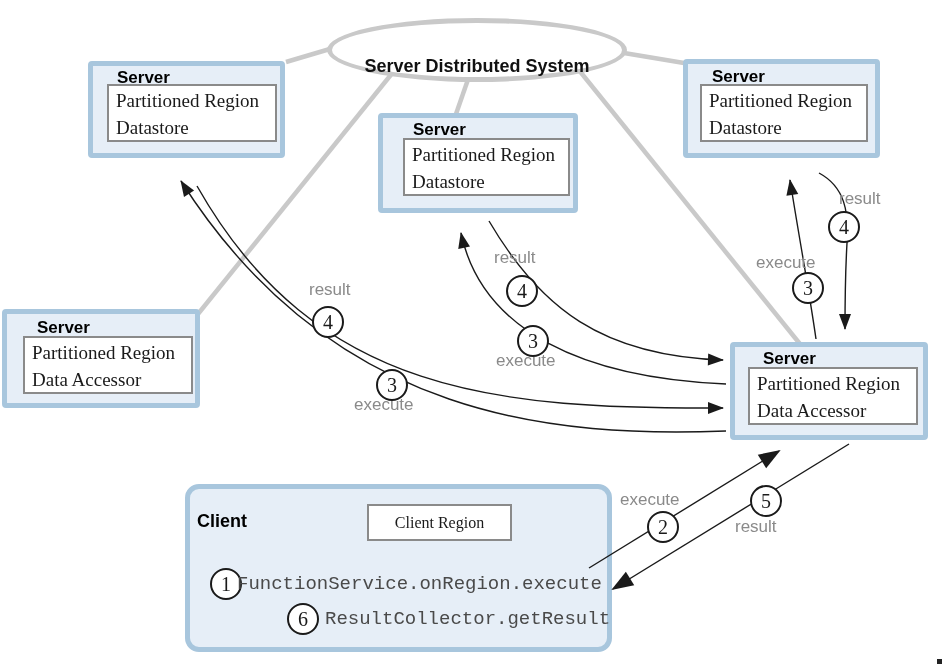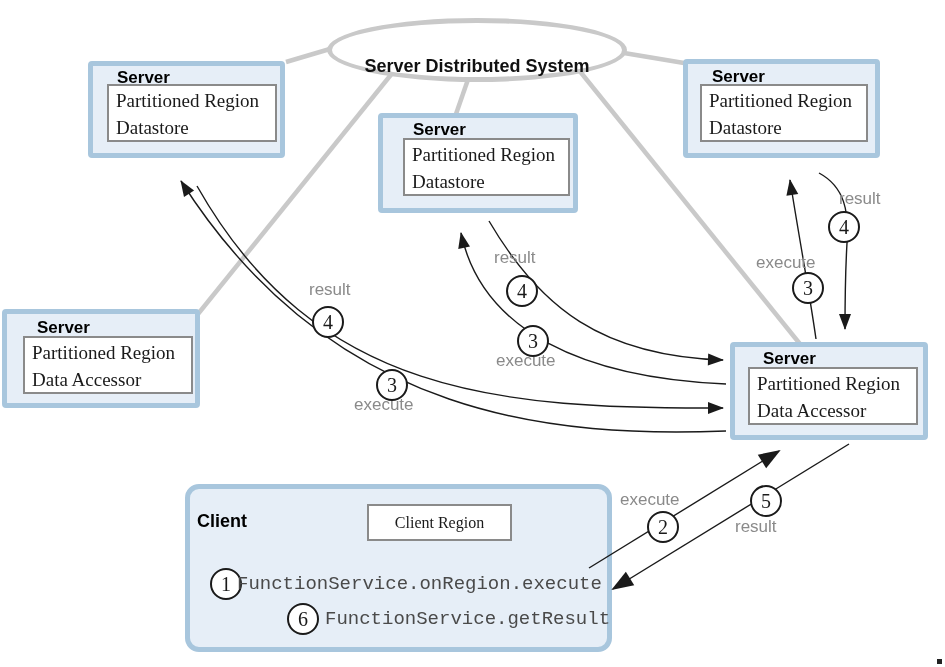--- a/index.html
+++ b/index.html
@@ -133,16 +133,16 @@
   <div class="arrow-label" style="left:496px;top:351px;">execute</div>
   <div class="arrow-label" style="left:494px;top:248px;">result</div>
   <div class="arrow-label" style="left:756px;top:253px;">execute</div>
   <div class="arrow-label" style="left:839px;top:189px;">result</div>
   <div class="arrow-label" style="left:620px;top:490px;">execute</div>
   <div class="arrow-label" style="left:735px;top:517px;">result</div>
 
   <div class="num-badge" style="left:210px;top:568px;">1</div>
   <div class="code-line" style="left:237px;top:573px;">FunctionService.onRegion.execute</div>
   <div class="num-badge" style="left:287px;top:603px;">6</div>
-  <div class="code-line" style="left:325px;top:608px;">FunctionService.getResult</div>
+  <div class="code-line" style="left:325px;top:608px;">ResultCollector.getResult</div>
 
   <div class="corner-mark"></div>
 </div>
 
 </body></html>

